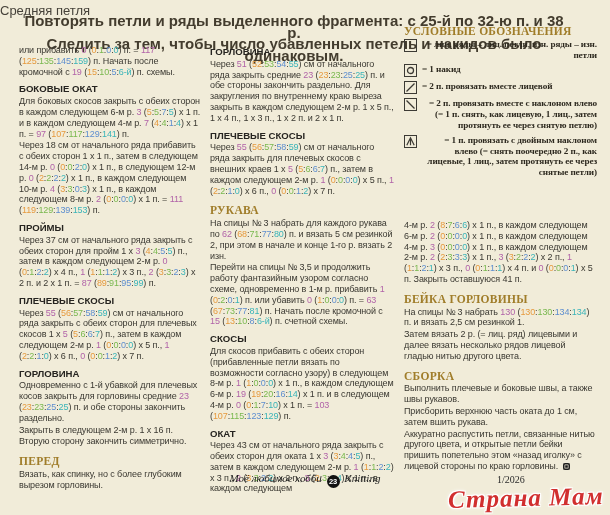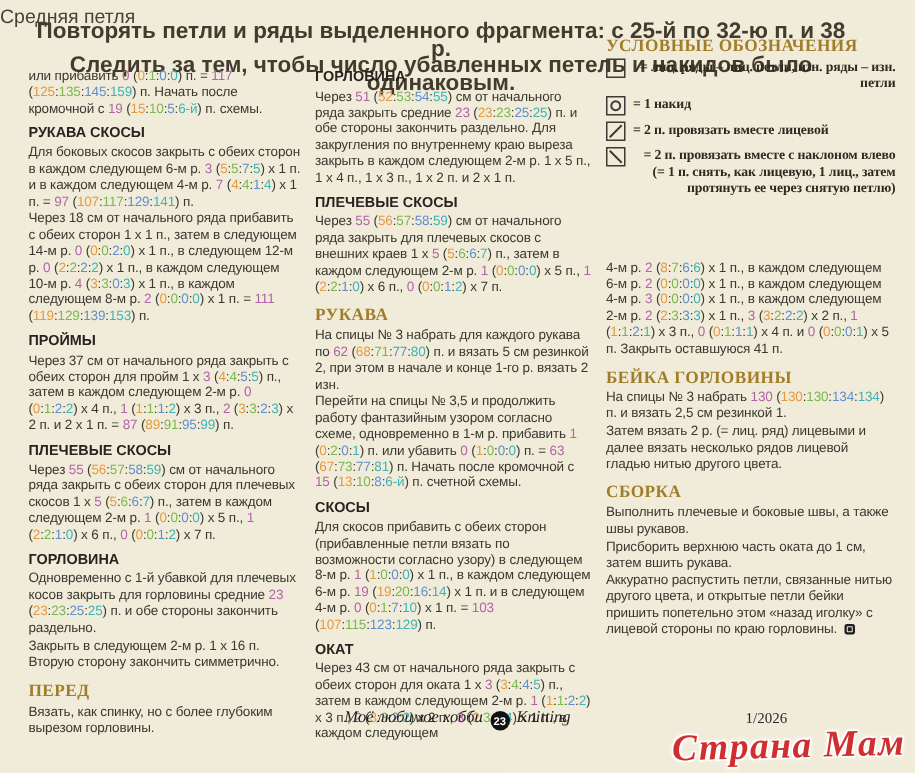--- a/index.html
+++ b/index.html
@@ -60,21 +60,21 @@
 
   <div class="top-title">Средняя петля</div>
 
   <div class="note">
     <div>Повторять петли и ряды выделенного фрагмента: с 25-й по 32-ю п. и 38 р.</div>
     <div>Следить за тем, чтобы число убавленных петель и накидов было одинаковым.</div>
   </div>
 
   <div class="col col1">
     <p>или прибавить <span class="sz0">0</span> (<span class="sz1">0</span>:<span class="sz2">1</span>:<span class="sz3">0</span>:<span class="sz4">0</span>) п. = <span class="sz0">117</span> (<span class="sz1">125</span>:<span class="sz2">135</span>:<span class="sz3">145</span>:<span class="sz4">159</span>) п. Начать после кромочной с <span class="sz0">19</span> (<span class="sz1">15</span>:<span class="sz2">10</span>:<span class="sz3">5</span>:<span class="sz4">6-й</span>) п. схемы.</p>
-    <h3 class="sec">РУКАВА СКОСЫ</h3>
+    <h3 class="sec">БОКОВЫЕ ОКАТ</h3>
     <p>Для боковых скосов закрыть с обеих сторон в каждом следующем 6-м р. <span class="sz0">3</span> (<span class="sz1">5</span>:<span class="sz2">5</span>:<span class="sz3">7</span>:<span class="sz4">5</span>) х 1 п. и в каждом следующем 4-м р. <span class="sz0">7</span> (<span class="sz1">4</span>:<span class="sz2">4</span>:<span class="sz3">1</span>:<span class="sz4">4</span>) х 1 п. = <span class="sz0">97</span> (<span class="sz1">107</span>:<span class="sz2">117</span>:<span class="sz3">129</span>:<span class="sz4">141</span>) п.</p>
     <p>Через 18 см от начального ряда прибавить с обеих сторон 1 х 1 п., затем в следующем 14-м р. <span class="sz0">0</span> (<span class="sz1">0</span>:<span class="sz2">0</span>:<span class="sz3">2</span>:<span class="sz4">0</span>) х 1 п., в следующем 12-м р. <span class="sz0">0</span> (<span class="sz1">2</span>:<span class="sz2">2</span>:<span class="sz3">2</span>:<span class="sz4">2</span>) х 1 п., в каждом следующем 10-м р. <span class="sz0">4</span> (<span class="sz1">3</span>:<span class="sz2">3</span>:<span class="sz3">0</span>:<span class="sz4">3</span>) х 1 п., в каждом следующем 8-м р. <span class="sz0">2</span> (<span class="sz1">0</span>:<span class="sz2">0</span>:<span class="sz3">0</span>:<span class="sz4">0</span>) х 1 п. = <span class="sz0">111</span> (<span class="sz1">119</span>:<span class="sz2">129</span>:<span class="sz3">139</span>:<span class="sz4">153</span>) п.</p>
     <h3 class="sec">ПРОЙМЫ</h3>
     <p>Через 37 см от начального ряда закрыть с обеих сторон для пройм 1 х <span class="sz0">3</span> (<span class="sz1">4</span>:<span class="sz2">4</span>:<span class="sz3">5</span>:<span class="sz4">5</span>) п., затем в каждом следующем 2-м р. <span class="sz0">0</span> (<span class="sz1">0</span>:<span class="sz2">1</span>:<span class="sz3">2</span>:<span class="sz4">2</span>) х 4 п., <span class="sz0">1</span> (<span class="sz1">1</span>:<span class="sz2">1</span>:<span class="sz3">1</span>:<span class="sz4">2</span>) х 3 п., <span class="sz0">2</span> (<span class="sz1">3</span>:<span class="sz2">3</span>:<span class="sz3">2</span>:<span class="sz4">3</span>) х 2 п. и 2 х 1 п. = <span class="sz0">87</span> (<span class="sz1">89</span>:<span class="sz2">91</span>:<span class="sz3">95</span>:<span class="sz4">99</span>) п.</p>
     <h3 class="sec">ПЛЕЧЕВЫЕ СКОСЫ</h3>
     <p>Через <span class="sz0">55</span> (<span class="sz1">56</span>:<span class="sz2">57</span>:<span class="sz3">58</span>:<span class="sz4">59</span>) см от начального ряда закрыть с обеих сторон для плечевых скосов 1 х <span class="sz0">5</span> (<span class="sz1">5</span>:<span class="sz2">6</span>:<span class="sz3">6</span>:<span class="sz4">7</span>) п., затем в каждом следующем 2-м р. <span class="sz0">1</span> (<span class="sz1">0</span>:<span class="sz2">0</span>:<span class="sz3">0</span>:<span class="sz4">0</span>) х 5 п., <span class="sz0">1</span> (<span class="sz1">2</span>:<span class="sz2">2</span>:<span class="sz3">1</span>:<span class="sz4">0</span>) х 6 п., <span class="sz0">0</span> (<span class="sz1">0</span>:<span class="sz2">0</span>:<span class="sz3">1</span>:<span class="sz4">2</span>) х 7 п.</p>
     <h3 class="sec">ГОРЛОВИНА</h3>
     <p>Одновременно с 1-й убавкой для плечевых косов закрыть для горловины средние <span class="sz0">23</span> (<span class="sz1">23</span>:<span class="sz2">23</span>:<span class="sz3">25</span>:<span class="sz4">25</span>) п. и обе стороны закончить раздельно.</p>
     <p>Закрыть в следующем 2-м р. 1 х 16 п.</p>
     <p>Вторую сторону закончить симметрично.</p>
@@ -125,20 +125,28 @@
 
       <div class="legend-item">
         <span class="licon">
           <svg width="11" height="11" viewBox="0 0 11 11">
               <line x1="1.5" y1="1.5" x2="9.5" y2="9.5" stroke="#3c3a34" stroke-width="1.3"></line>
             </svg>
         </span>
         <span class="ltext">= 2 п. провязать вместе с наклоном влево (= 1 п. снять, как лицевую, 1 лиц., затем протянуть ее через снятую петлю)</span>
       </div>
 
+      <div class="legend-item">
+        <span class="licon">
+          <svg width="11" height="11" viewBox="0 0 11 11">
+              <path d="M1.8 9.3 L5.5 1.8 L9.2 9.3 M5.5 1.8 L5.5 9.3" fill="none" stroke="#3c3a34" stroke-width="1.2"></path>
+            </svg>
+        </span>
+        <span class="ltext">= 1 п. провязать с двойным наклоном влево (= снять поочередно 2 п., как лицевые, 1 лиц., затем протянуть ее через снятые петли)</span>
+      </div>
     </div>
 
     <p class="cont">4-м р. <span class="sz0">2</span> (<span class="sz1">8</span>:<span class="sz2">7</span>:<span class="sz3">6</span>:<span class="sz4">6</span>) х 1 п., в каждом следующем 6-м р. <span class="sz0">2</span> (<span class="sz1">0</span>:<span class="sz2">0</span>:<span class="sz3">0</span>:<span class="sz4">0</span>) х 1 п., в каждом следующем 4-м р. <span class="sz0">3</span> (<span class="sz1">0</span>:<span class="sz2">0</span>:<span class="sz3">0</span>:<span class="sz4">0</span>) х 1 п., в каждом следующем 2-м р. <span class="sz0">2</span> (<span class="sz1">2</span>:<span class="sz2">3</span>:<span class="sz3">3</span>:<span class="sz4">3</span>) х 1 п., <span class="sz0">3</span> (<span class="sz1">3</span>:<span class="sz2">2</span>:<span class="sz3">2</span>:<span class="sz4">2</span>) х 2 п., <span class="sz0">1</span> (<span class="sz1">1</span>:<span class="sz2">1</span>:<span class="sz3">2</span>:<span class="sz4">1</span>) х 3 п., <span class="sz0">0</span> (<span class="sz1">0</span>:<span class="sz2">1</span>:<span class="sz3">1</span>:<span class="sz4">1</span>) х 4 п. и <span class="sz0">0</span> (<span class="sz1">0</span>:<span class="sz2">0</span>:<span class="sz3">0</span>:<span class="sz4">1</span>) х 5 п. Закрыть оставшуюся 41 п.</p>
 
     <h2 class="gold">БЕЙКА ГОРЛОВИНЫ</h2>
     <p>На спицы № 3 набрать <span class="sz0">130</span> (<span class="sz1">130</span>:<span class="sz2">130</span>:<span class="sz3">134</span>:<span class="sz4">134</span>) п. и вязать 2,5 см резинкой 1.</p>
     <p>Затем вязать 2 р. (= лиц. ряд) лицевыми и далее вязать несколько рядов лицевой гладью нитью другого цвета.</p>
 
     <h2 class="gold">СБОРКА</h2>
     <p>Выполнить плечевые и боковые швы, а также швы рукавов.</p>

